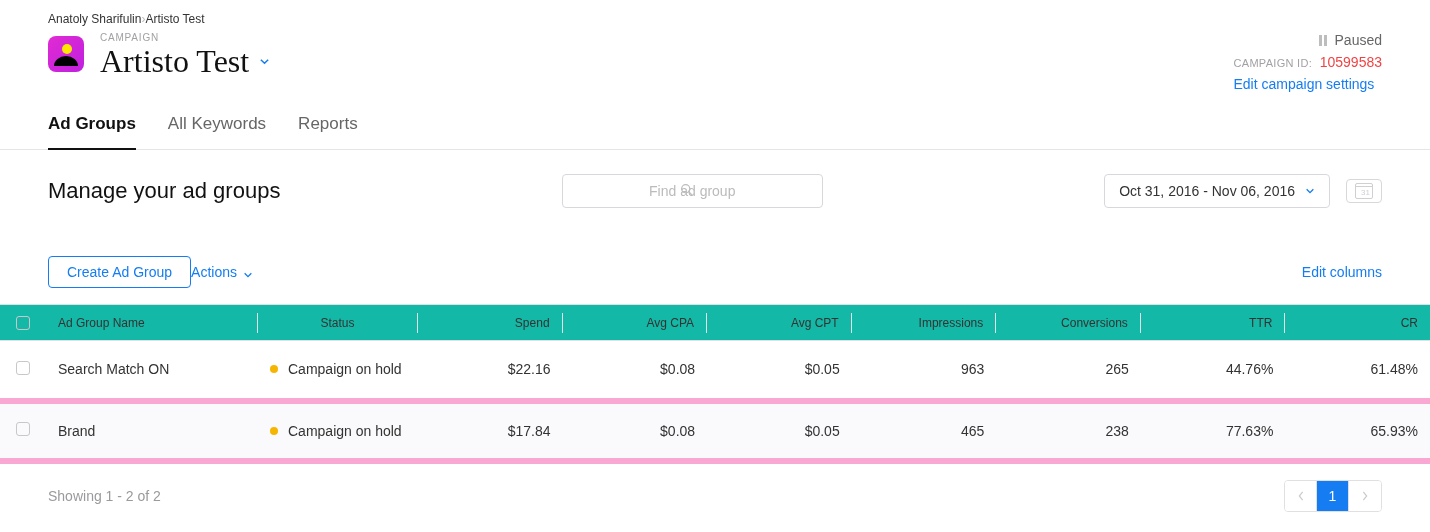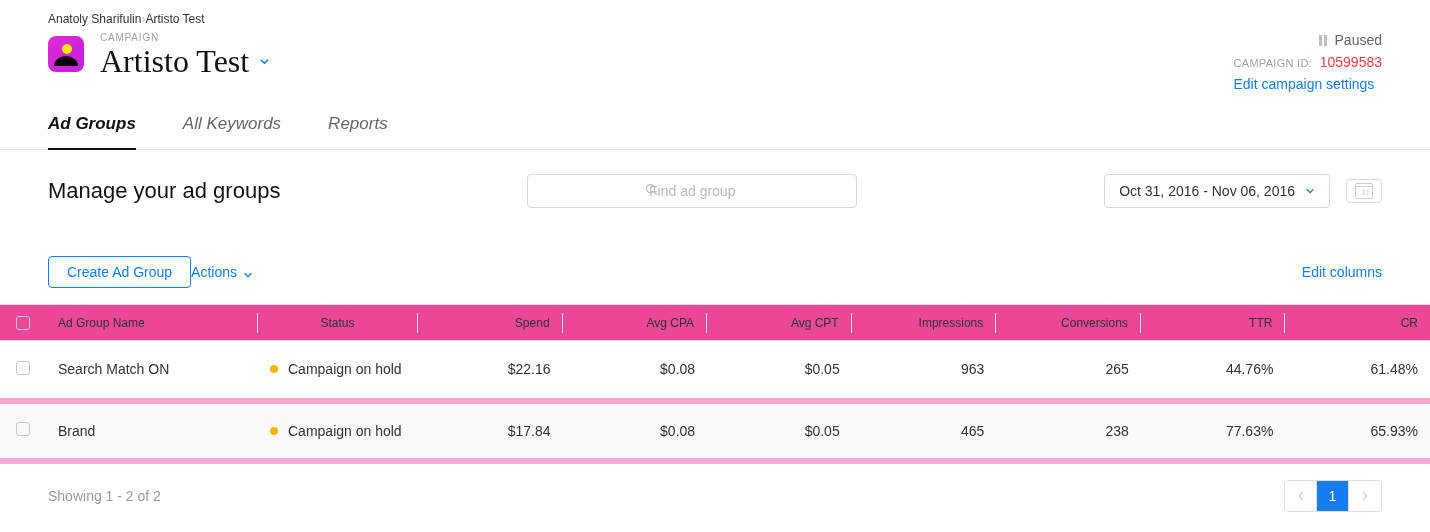--- a/index.html
+++ b/index.html
@@ -26,29 +26,29 @@
   .header-right { text-align: left; font-size: 13px; color: #888; }
   .status-line { display: flex; align-items: center; justify-content: flex-end; gap: 8px; margin-bottom: 6px; }
   .pause-icon { display: inline-flex; gap: 2px; }
   .pause-icon span { width: 3px; height: 11px; background: #bdbdbd; display: inline-block; }
   .status-text { color: #666; font-size: 14px; }
   .campaign-id-label { font-size: 11px; color: #a1a1a6; letter-spacing: 0.3px; }
   .campaign-id-value { color: #ef4444; font-size: 14px; margin-left: 4px; }
   .edit-link { color: #157df1; font-size: 14px; display: inline-block; margin-top: 6px; cursor: pointer; }
 
   
-  .tabs { display: flex; gap: 47px; margin-top: 22px; border-bottom: 1px solid #e5e5e7; margin-left: -48px; margin-right: -48px; padding-left: 48px; padding-right: 48px; font-style: italic; }
+  .tabs { display: flex; gap: 32px; margin-top: 22px; border-bottom: 1px solid #e5e5e7; margin-left: -48px; margin-right: -48px; padding-left: 48px; padding-right: 48px; }
   .tab { font-size: 17px; color: #666; padding-bottom: 14px; cursor: pointer; }
   .tab.active { color: #111; font-weight: 600; border-bottom: 2px solid #111; margin-bottom: -1px; }
 
   
   .toolbar { display: flex; align-items: center; margin-top: 24px; gap: 16px; }
   .section-title { font-size: 22px; font-weight: 400; color: #111; flex: 0 0 auto; }
   .toolbar-spacer { flex: 1; }
-  .search-wrap { width: 330px; position: relative; }
+  .search-wrap { width: 261px; position: relative; }
   .search-input { width: 100%; height: 34px; border: 1px solid #d8d8dc; border-radius: 4px; text-align: center; font-size: 14px; color: #333; padding: 0 30px; }
   .search-input::placeholder { color: #bbb; }
   .search-icon { position: absolute; left: 118px; top: 50%; transform: translateY(-50%); color: #bbb; }
   .date-btn { height: 34px; border: 1px solid #d8d8dc; border-radius: 4px; background: #fff; padding: 0 14px; font-size: 14px; color: #333; display: inline-flex; align-items: center; gap: 10px; cursor: pointer; }
   .date-btn svg { width: 10px; height: 10px; }
   .cal-btn { width: 36px; height: 24px; border: 1px solid #d8d8dc; border-radius: 4px; background: #fff; display: inline-flex; align-items: center; justify-content: center; cursor: pointer; }
   .cal-inner { width: 18px; height: 16px; border: 1.5px solid #cfcfd4; border-radius: 2px; position: relative; }
   .cal-inner::before { content: ""; position: absolute; top: 2px; left: 0; right: 0; height: 1px; background: #cfcfd4; }
   .cal-inner span { position: absolute; bottom: 1px; right: 2px; font-size: 8px; color: #cfcfd4; line-height: 1; }
 
@@ -56,21 +56,21 @@
   .action-row { display: flex; align-items: center; margin-top: 48px; }
   .create-btn { border: 1px solid #157df1; color: #157df1; background: #fff; border-radius: 4px; height: 32px; padding: 0 18px; font-size: 14px; cursor: pointer; }
   .actions-dd { color: #157df1; font-size: 14px; display: inline-flex; align-items: flex-end; gap: 6px; cursor: pointer; }
   .actions-dd svg { width: 10px; height: 10px; }
   .action-spacer { flex: 1; }
   .edit-cols { color: #157df1; font-size: 14px; cursor: pointer; }
 
   
   .table-wrap { margin-top: 16px; margin-left: -48px; margin-right: -48px; }
   table { width: 100%; border-collapse: collapse; table-layout: fixed; }
-  thead th { background: #ec4899; border-top: 1px solid #e0e0e3; border-bottom: 1px solid #e0e0e3; font-size: 12px; font-weight: 400; color: #333; height: 36px; padding: 0; }
+  thead th { background: #14b8a6; border-top: 1px solid #e0e0e3; border-bottom: 1px solid #e0e0e3; font-size: 12px; font-weight: 400; color: #333; height: 36px; padding: 0; }
   thead th .th-inner { padding: 0 12px; border-right: 1px solid #e3e3e6; height: 20px; display: flex; align-items: center; }
   thead th:last-child .th-inner, thead th.no-div .th-inner { border-right: none; }
   thead th.left .th-inner { justify-content: flex-start; }
   thead th.center .th-inner { justify-content: center; }
   thead th.right .th-inner { justify-content: flex-end; }
   tbody tr { height: 60px; }
   tbody tr.alt { background: #fafafc; }
   tbody td { font-size: 14px; color: #333; padding: 0 12px; border-bottom: 6px solid #f9a8d4; }
   td.right { text-align: right; }
   td.left { text-align: left; }

